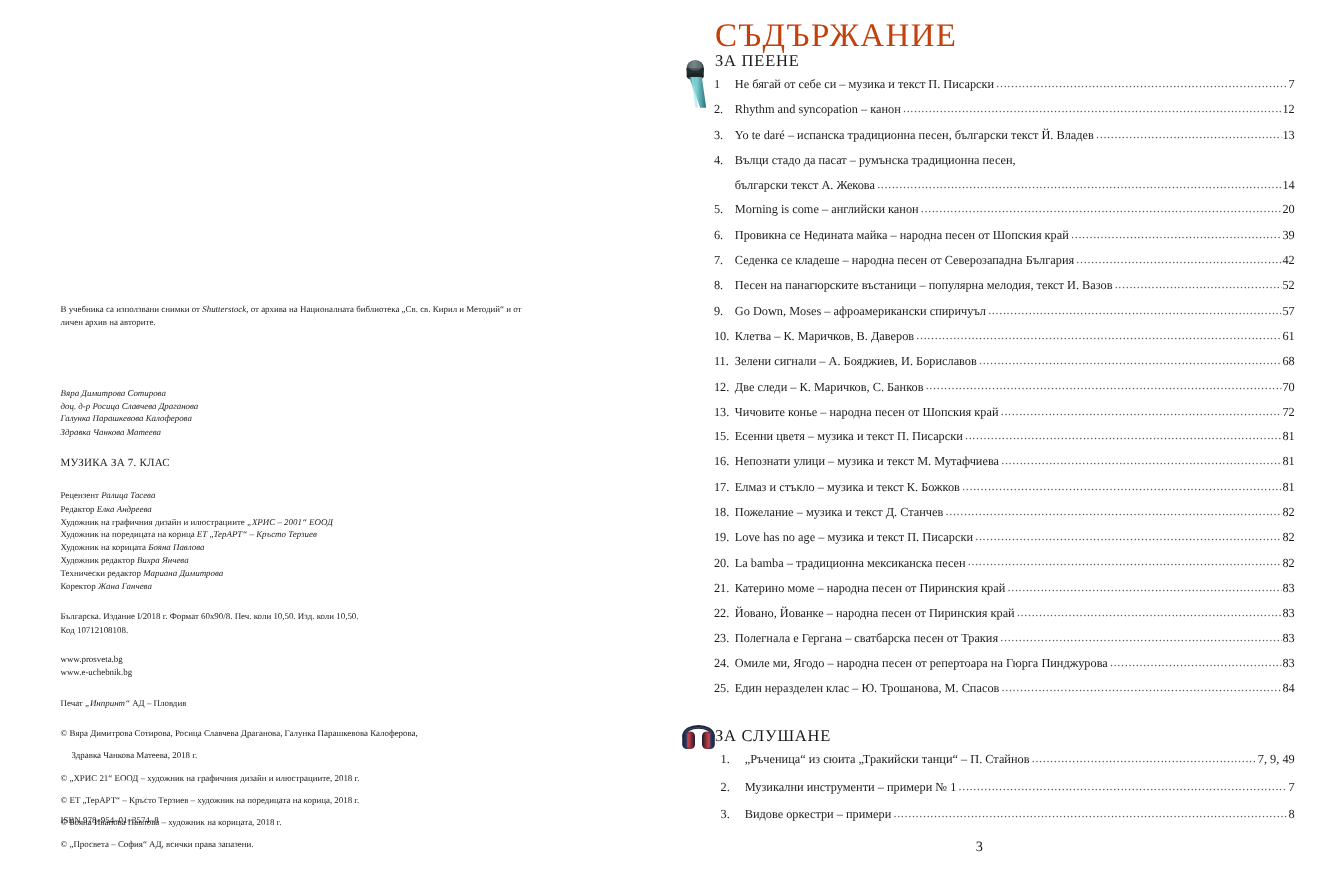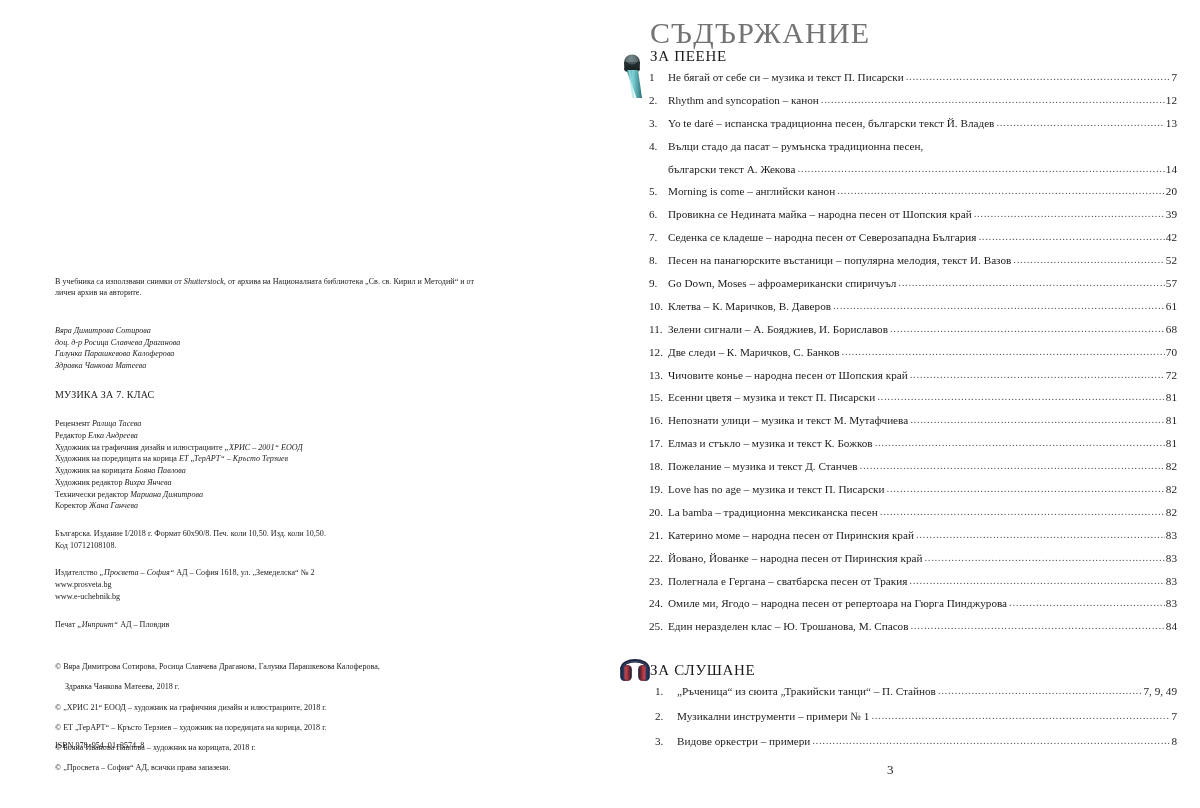--- a/index.html
+++ b/index.html
@@ -36,21 +36,21 @@
     width: 420px;
     font-size: 8.1px;
     line-height: 1.42;
     color: #222;
   }
   .imprint p { margin: 0; }
   .blk { margin-bottom: 0; }
   .gap-lg { height: 26px; }
   .gap-md { height: 16px; }
 
-  .authors { font-style: italic; font-size: 8.1px; line-height: 1.45; }
+  .authors { font-style: italic; font-size: 8.1px; line-height: 1.45; margin-top: 27px; }
   .subject-line { font-size: 10px; letter-spacing: .2px; }
   .credits { font-size: 8.1px; line-height: 1.45; }
   .credits .it { font-style: italic; margin-top: 48px; }
   .edition { font-size: 8.1px; line-height: 1.45; }
   .publisher { font-size: 8.1px; line-height: 1.45; }
   .publisher .it { font-style: italic; }
   .print-line { font-size: 8.1px; }
   .print-line .it { font-style: italic; }
 
   .copyright {
@@ -75,21 +75,21 @@
     width: 600px;
     height: 808px;
     box-sizing: border-box;
   }
   .toc-title {
     position: absolute;
     left: 50px;
     top: 16px;
     font-size: 30px;
     letter-spacing: 1.2px;
-    color: #737373;
+    color: #c2410c;
     font-weight: 400;
     font-family: "Liberation Serif", "DejaVu Serif", serif;
   }
   .section-head {
     position: absolute;
     font-size: 15px;
     letter-spacing: .7px;
     color: #1b1b1b;
   }
   .section-head.sing { left: 50px; top: 48px; }
@@ -215,21 +215,20 @@
       <div class="gap-md"></div>
 
       <div class="edition">
         <p>Българска. Издание I/2018 г. Формат 60х90/8. Печ. коли 10,50. Изд. коли 10,50.</p>
         <p>Код 10712108108.</p>
       </div>
 
       <div class="gap-md"></div>
 
       <div class="publisher">
-        <p><span>Издателство </span><span class="it">„Просвета – София“</span><span> АД – София 1618, ул. „Земеделска“ № 2</span></p>
         <p>www.prosveta.bg</p>
         <p>www.e-uchebnik.bg</p>
       </div>
 
       <div class="gap-md"></div>
 
       <p class="print-line"><span>Печат </span><span class="it">„Инпринт“</span><span> АД – Пловдив</span></p>
 
     </div>
 

